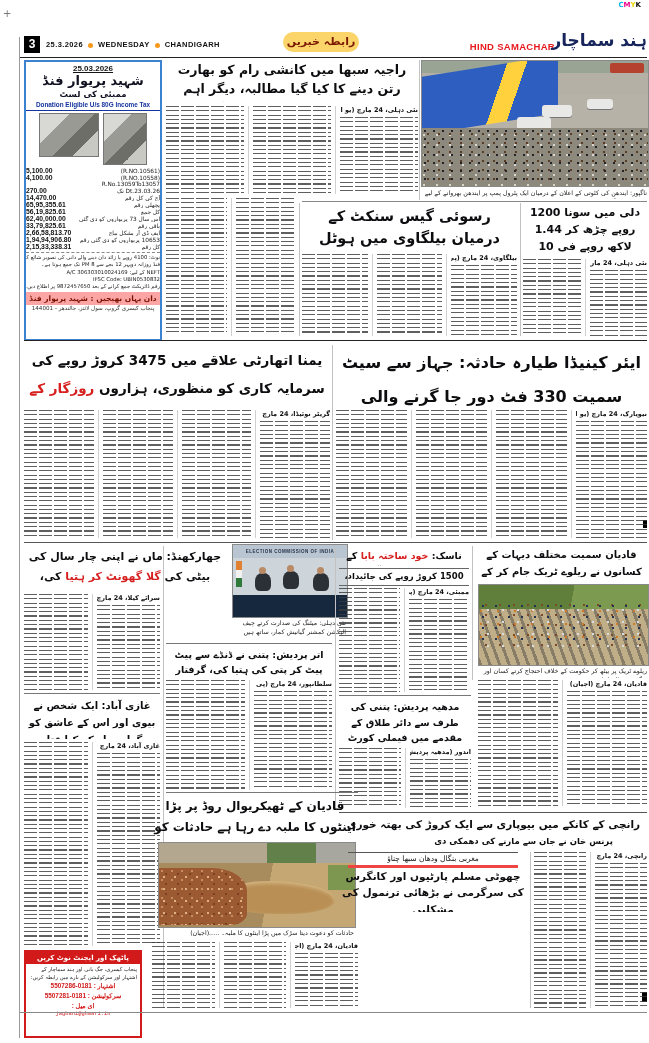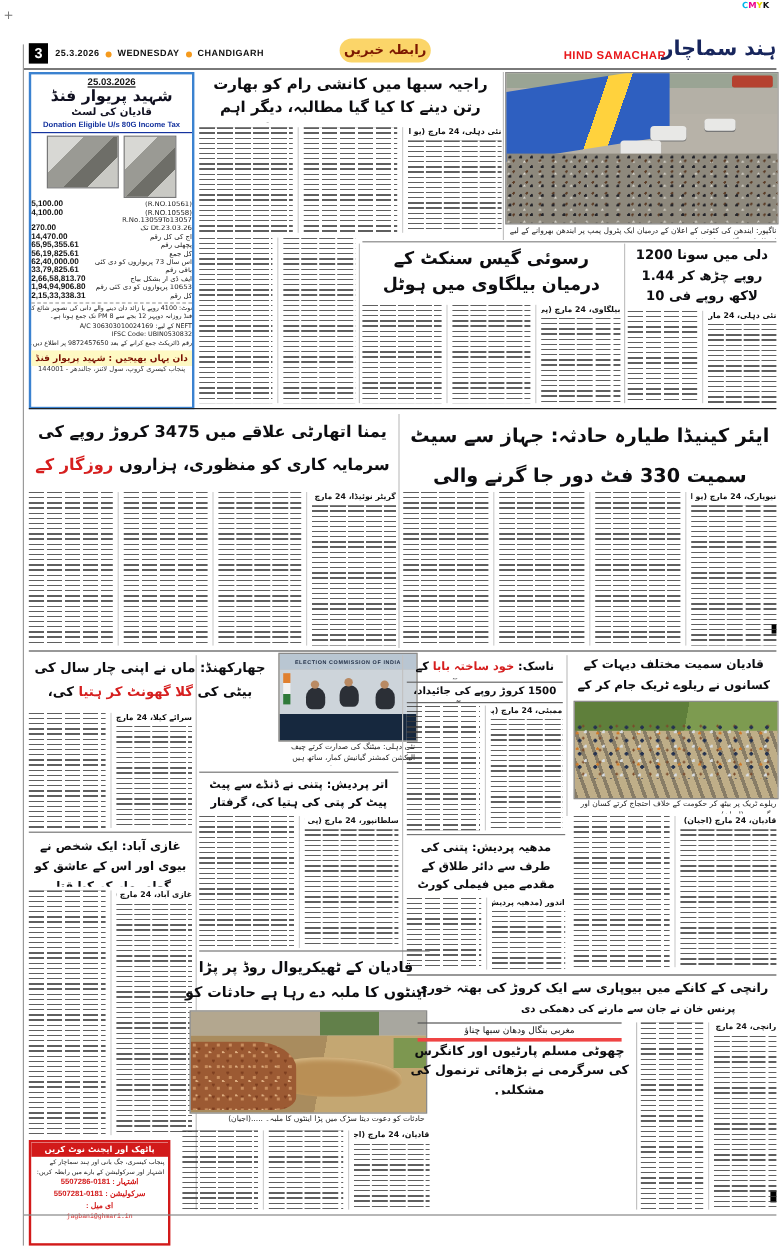--- a/index.html
+++ b/index.html
@@ -86,21 +86,21 @@
   .f-title{direction:rtl;text-align:center;font:bold 13px/1.25 "DejaVu Sans",sans-serif;color:#101020;}
   .f-sub{direction:rtl;text-align:center;font:bold 8.5px/1.3 "DejaVu Sans",sans-serif;color:#101020;}
   .f-elig{text-align:center;font:bold 6.4px/1.4 "Liberation Sans",sans-serif;color:#15339e;border-bottom:1px solid #15339e;margin:1px 0 2px;}
   .f-photos{display:flex;justify-content:center;gap:4px;margin:1px 0 2px;}
   .f-ph{border:1px solid #777;background:linear-gradient(135deg,#d8d8d4 0 30%,#9a9a94 30% 55%,#6e6e68 55% 75%,#c9c9c4 75%);}
   .frow{display:flex;justify-content:space-between;align-items:baseline;line-height:1.18;}
   .frow .fa{font:bold 6.8px "Liberation Sans",sans-serif;color:#111;}
   .frow .fl{direction:rtl;font:5.8px "DejaVu Sans",sans-serif;color:#222;text-align:right;white-space:nowrap;overflow:hidden;max-width:86px;}
   .f-notes{margin-top:2px;border-top:1px dashed #888;padding-top:1px;}
   .f-note{direction:rtl;text-align:right;font:5.3px/1.35 "DejaVu Sans",sans-serif;color:#222;white-space:nowrap;overflow:hidden;}
-  .f-send{margin-top:2px;background:#fef9c3;color:#7a1000;direction:rtl;text-align:center;
+  .f-send{margin-top:2px;background:#fca5a5;color:#7a1000;direction:rtl;text-align:center;
           font:bold 7.5px/13px "DejaVu Sans",sans-serif;height:13px;}
   .f-addr{direction:rtl;text-align:center;font:5.6px/1.4 "DejaVu Sans",sans-serif;color:#333;white-space:nowrap;overflow:hidden;}
   
   .agent{position:absolute;left:24px;top:950px;width:118px;height:88px;border:2px solid #d21a1a;
          box-sizing:border-box;background:#fff;overflow:hidden;}
   .a-title{background:#d21a1a;color:#fff;direction:rtl;text-align:center;font:bold 7px/12px "DejaVu Sans",sans-serif;height:12px;}
   .a-body{padding:2px 3px;}
   .a-line{direction:rtl;text-align:right;font:5.3px/1.45 "DejaVu Sans",sans-serif;color:#222;}
   .a-phone{text-align:center;font:bold 6.4px/1.5 "Liberation Sans",sans-serif;color:#d21a1a;direction:rtl;}
   .a-mail{text-align:center;font:5.4px/1.5 "Liberation Mono",monospace;color:#d21a1a;}
@@ -124,21 +124,21 @@
     </div>
     <div class="badge">رابطہ خبریں</div>
     <div class="brand-en">HIND SAMACHAR</div>
     <div class="brand-ur">ہند سماچار</div>
   </div>
   <div class="rule-h" style="left:20px;top:57px;width:627px;background:#222"></div>
 
   <div class="fundbox">
     <div class="f-date">25.03.2026</div>
     <div class="f-title">شہید پریوار فنڈ</div>
-    <div class="f-sub">قادیان کی لسٹ</div>
+    <div class="f-sub">ممبئی کی لسٹ</div>
     <div class="f-elig">Donation Eligible U/s 80G Income Tax</div>
     <div class="f-photos">
       <div class="f-ph" style="width:58px;height:42px"></div>
       <div class="f-ph" style="width:42px;height:50px"></div>
     </div>
     <div>
         <div class="frow">
           <span class="fa">5,100.00</span>
           <span class="fl">(R.NO.10561)</span>
         </div>

